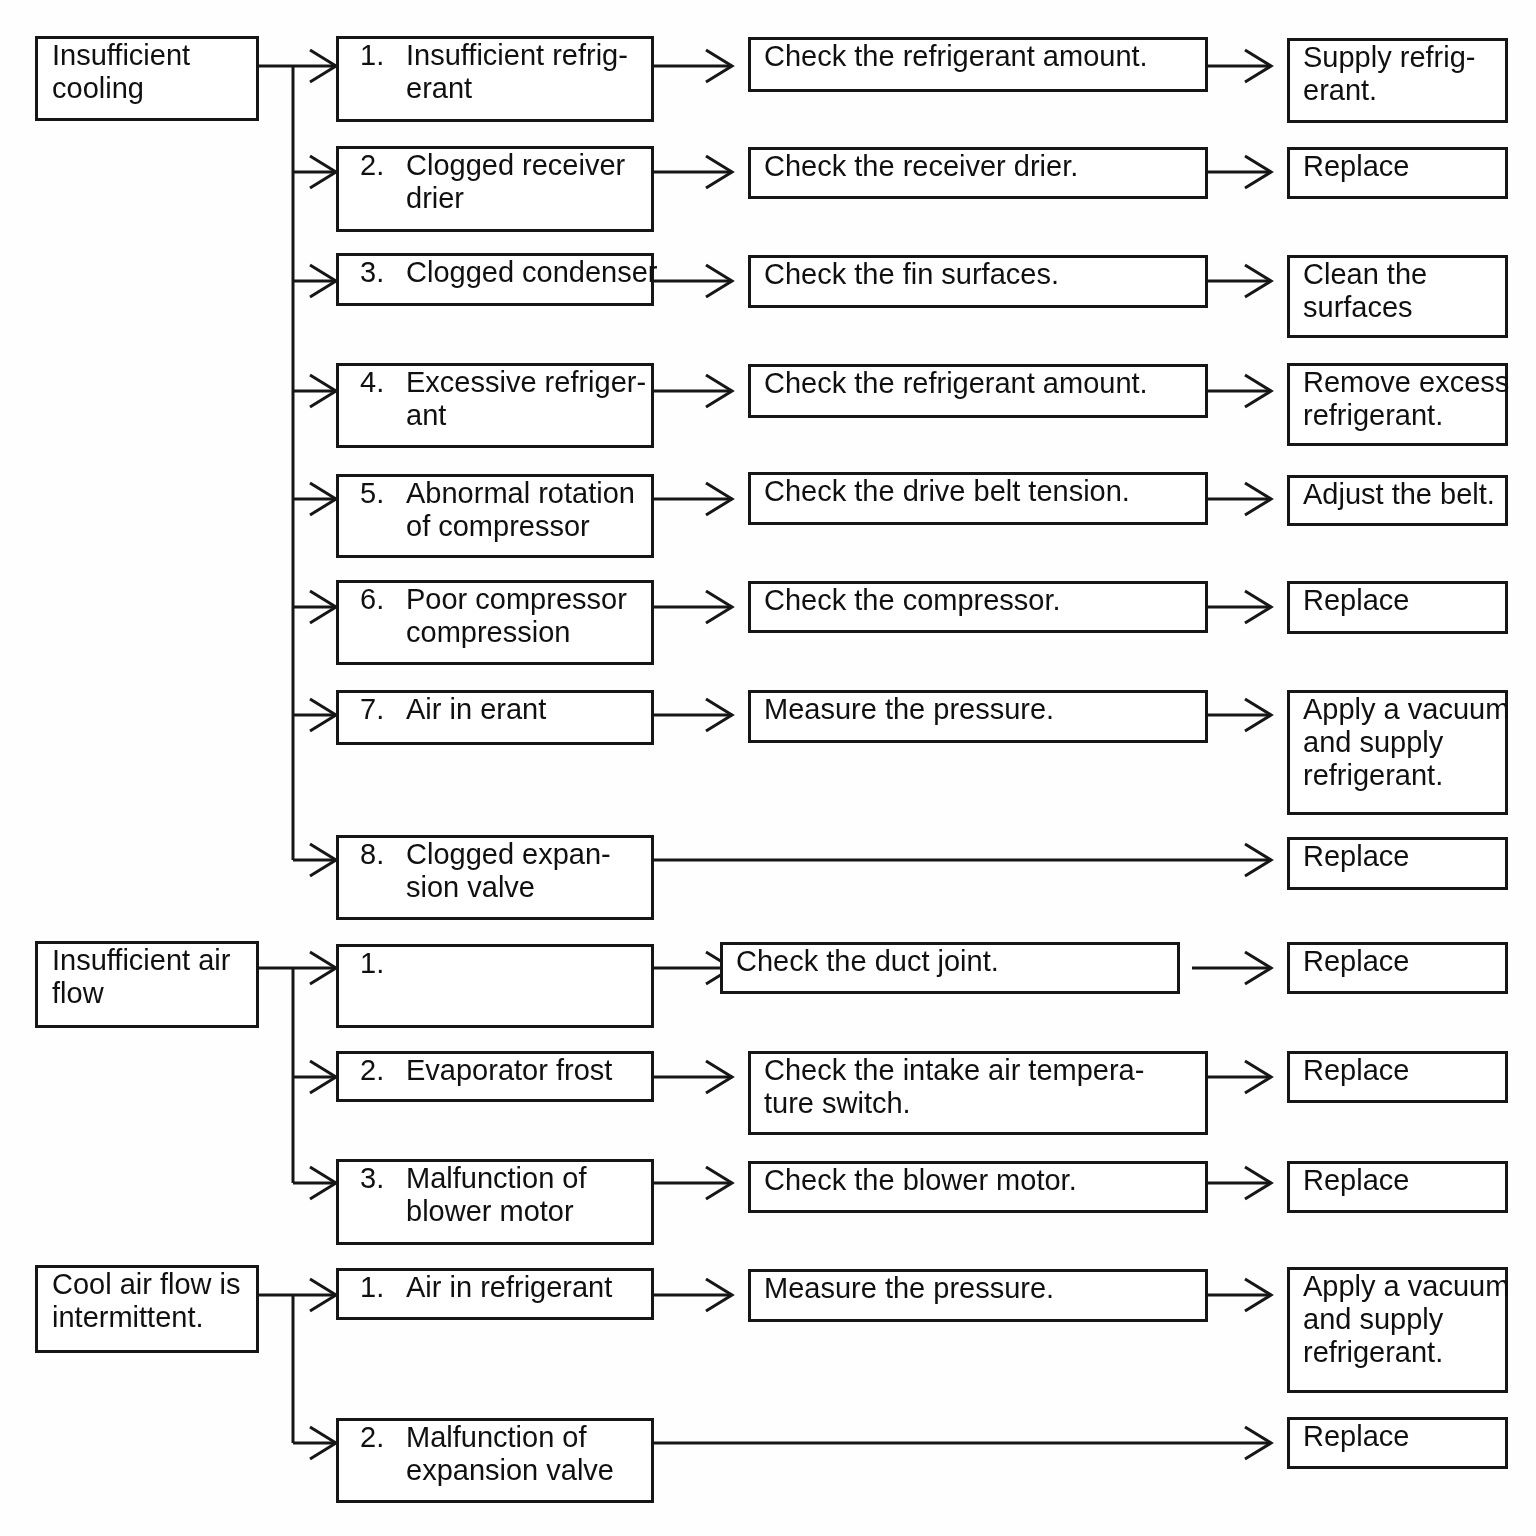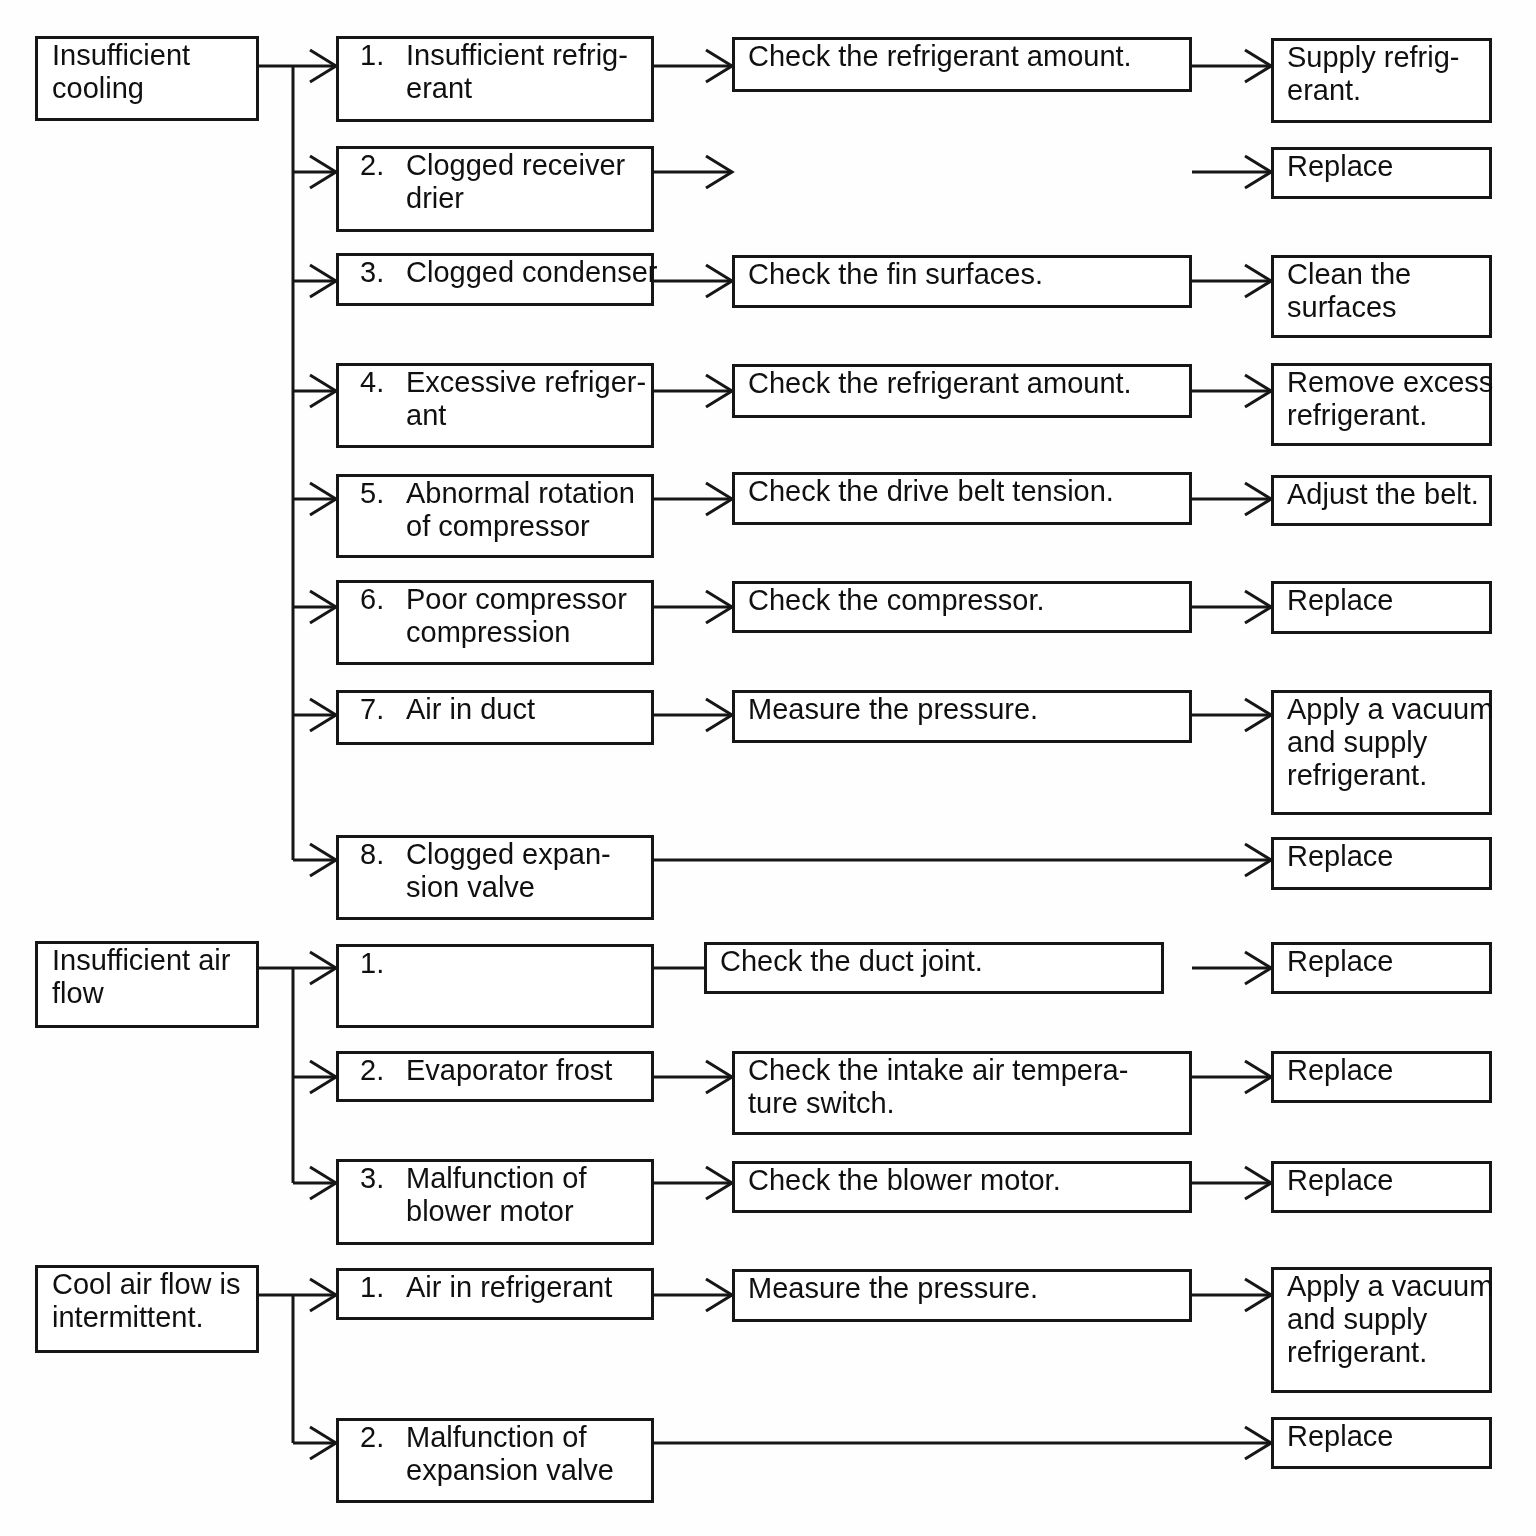--- a/index.html
+++ b/index.html
@@ -9,21 +9,21 @@
     color:#101010;font-size:29px;line-height:33px;overflow:hidden;
   }
   svg.connectors{position:absolute;left:0;top:0;width:1536px;height:1536px;}
   .ln{fill:none;stroke:#161616;stroke-width:3;}
   .box{
     position:absolute;box-sizing:border-box;display:flex;align-items:flex-start;
     border:3px solid #161616;background:#ffffff;
   }
   .txt{white-space:pre;}
   .symptom{padding-left:14px;}
-  .check,.remedy{padding-left:13px;}
+  .check,.remedy{padding-left:13px;margin-left:16px;}
   .cause{padding-left:21px;}
   .crow{display:flex;align-items:baseline;}
   .num{flex:0 0 46px;}
 </style>
 </head>
 <body>
 
 <div class="canvas">
 
   <svg class="connectors" viewBox="0 0 1536 1536">
@@ -103,20 +103,23 @@
 erant.</span>
   </div>
 
   <div class="box cause" style="left:336px;top:146px;width:318px;height:86px">
     <div class="crow">
       <span class="num">2.</span>
       <span class="txt">Clogged receiver
 drier</span>
     </div>
   </div>
+  <div class="box check" style="left:732px;top:147px;width:460px;height:52px">
+    <span class="txt">Check the receiver drier.</span>
+  </div>
   <div class="box remedy" style="left:1271px;top:147px;width:221px;height:52px">
     <span class="txt">Replace</span>
   </div>
 
   <div class="box cause" style="left:336px;top:253px;width:318px;height:53px">
     <div class="crow">
       <span class="num">3.</span>
       <span class="txt">Clogged condenser</span>
     </div>
   </div>
@@ -167,21 +170,21 @@
   <div class="box check" style="left:732px;top:581px;width:460px;height:52px">
     <span class="txt">Check the compressor.</span>
   </div>
   <div class="box remedy" style="left:1271px;top:581px;width:221px;height:53px">
     <span class="txt">Replace</span>
   </div>
 
   <div class="box cause" style="left:336px;top:690px;width:318px;height:55px">
     <div class="crow">
       <span class="num">7.</span>
-      <span class="txt">Air in duct</span>
+      <span class="txt">Air in erant</span>
     </div>
   </div>
   <div class="box check" style="left:732px;top:690px;width:460px;height:53px">
     <span class="txt">Measure the pressure.</span>
   </div>
   <div class="box remedy" style="left:1271px;top:690px;width:221px;height:125px">
     <span class="txt">Apply a vacuum
 and supply
 refrigerant.</span>
   </div>

